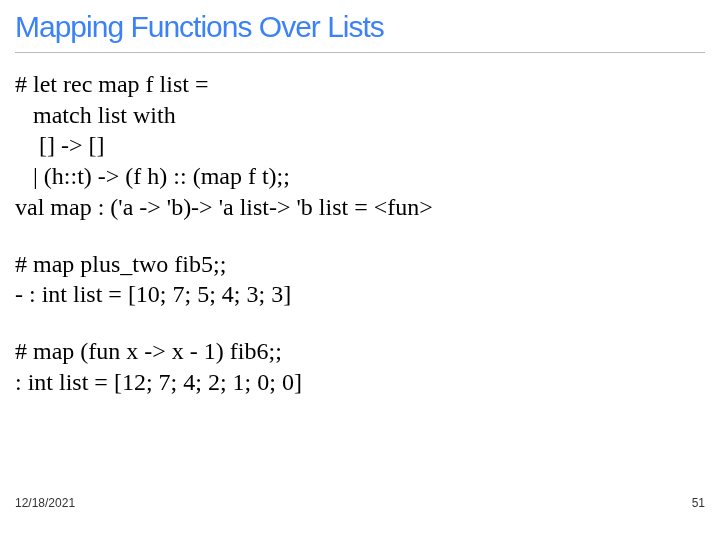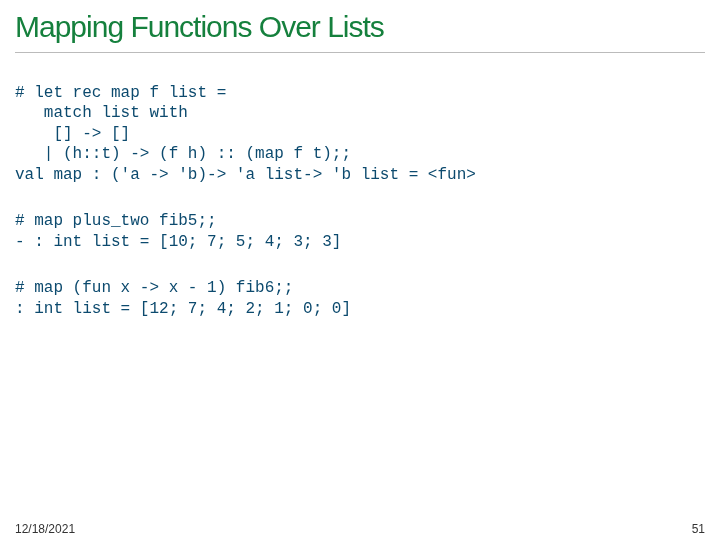--- a/index.html
+++ b/index.html
@@ -10,38 +10,38 @@
     body {
       width: 720px;
       height: 540px;
       background: white;
       padding: 10px 15px;
       font-family: Arial, Helvetica, sans-serif;
       position: relative;
     }
     .title {
       font-size: 30px;
-      color: #15803d;
+      color: #3b82f6;
       font-weight: normal;
       padding-bottom: 8px;
       border-bottom: 1px solid #bbb;
-      margin-bottom: 30px;
+      margin-bottom: 16px;
       letter-spacing: -1px;
     }
     .code-block {
-      font-family: Liberation Mono, monospace;
-      font-size: 16px;
-      color: #0c4a6e;
+      font-family: Liberation Serif, serif;
+      font-size: 24px;
+      color: #000000;
       white-space: pre;
       line-height: 1.28;
       margin-bottom: 26px;
     }
     .footer {
       position: absolute;
-      bottom: 4px;
+      bottom: 30px;
       left: 15px;
       right: 15px;
       display: flex;
       justify-content: space-between;
       font-size: 12px;
       color: #333;
       font-family: Arial, Helvetica, sans-serif;
     }
   </style>
 </head>

